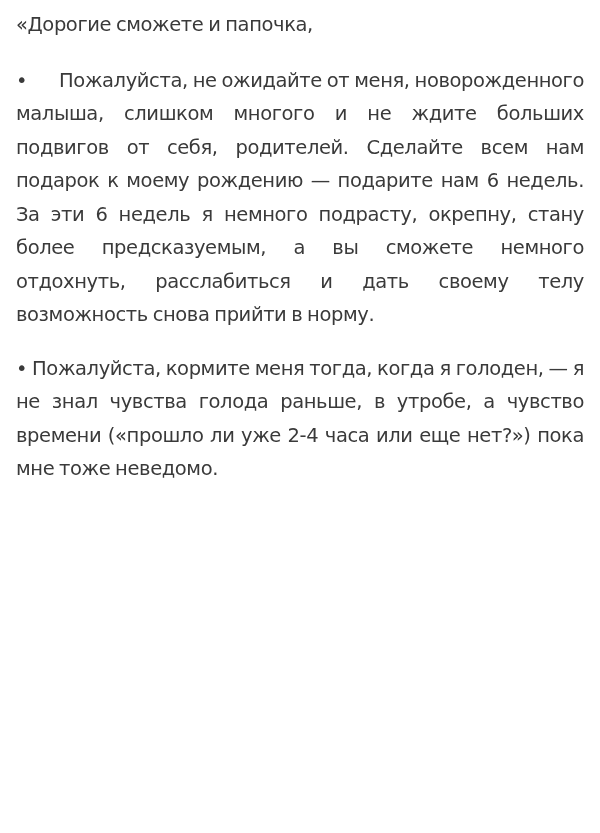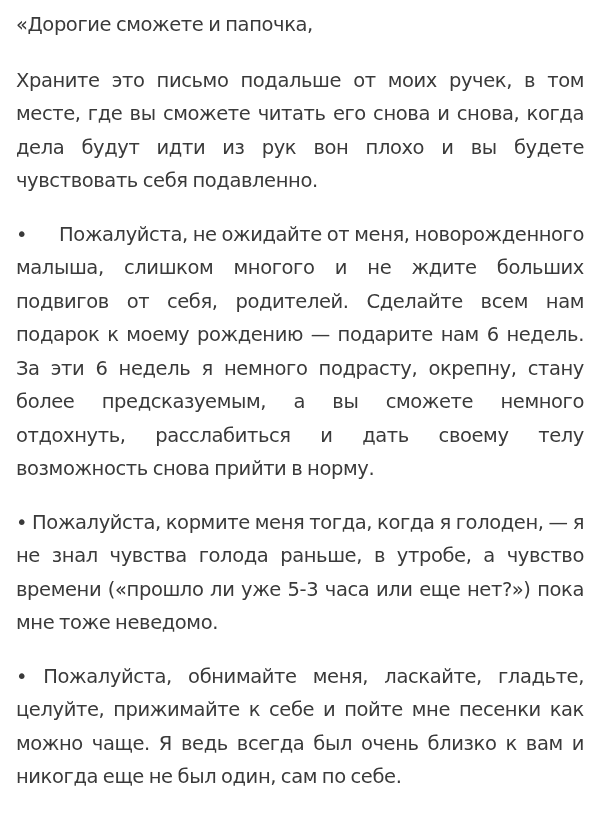--- a/index.html
+++ b/index.html
@@ -36,28 +36,23 @@
       display: inline-block;
       width: 32px;
     }
   </style>
 </head>
 <body>
 
 <div class="doc">
   <p class="para greeting">«Дорогие сможете и папочка,</p>
 
-  <p class="para">Храните это письмо подальше от моих ручек, в том месте, где вы сможете читать его снова и снова, когда дела будут идти из рук вон плохо и вы будете чувствовать себя подавленно.</p>
 
   <p class="para spread-first">
     <span>•</span><span class="bullet-gap"></span><span>Пожалуйста, не ожидайте от меня, новорожденного малыша, слишком многого и не ждите больших подвигов от себя, родителей. Сделайте всем нам подарок к моему рождению — подарите нам 6 недель. За эти 6 недель я немного подрасту, окрепну, стану более предсказуемым, а вы сможете немного отдохнуть, расслабиться и дать своему телу возможность снова прийти в норму.</span>
   </p>
 
   <p class="para">
     <span>•</span>
-    <span>Пожалуйста, кормите меня тогда, когда я голоден, — я не знал чувства голода раньше, в утробе, а чувство времени («прошло ли уже 5-3 часа или еще нет?») пока мне тоже неведомо.</span>
+    <span>Пожалуйста, кормите меня тогда, когда я голоден, — я не знал чувства голода раньше, в утробе, а чувство времени («прошло ли уже 2-4 часа или еще нет?») пока мне тоже неведомо.</span>
   </p>
 
-  <p class="para">
-    <span>•</span>
-    <span>Пожалуйста, обнимайте меня, ласкайте, гладьте, целуйте, прижимайте к себе и пойте мне песенки как можно чаще. Я ведь всегда был очень близко к вам и никогда еще не был один, сам по себе.</span>
-  </p>
 </div>
 
 </body></html>

